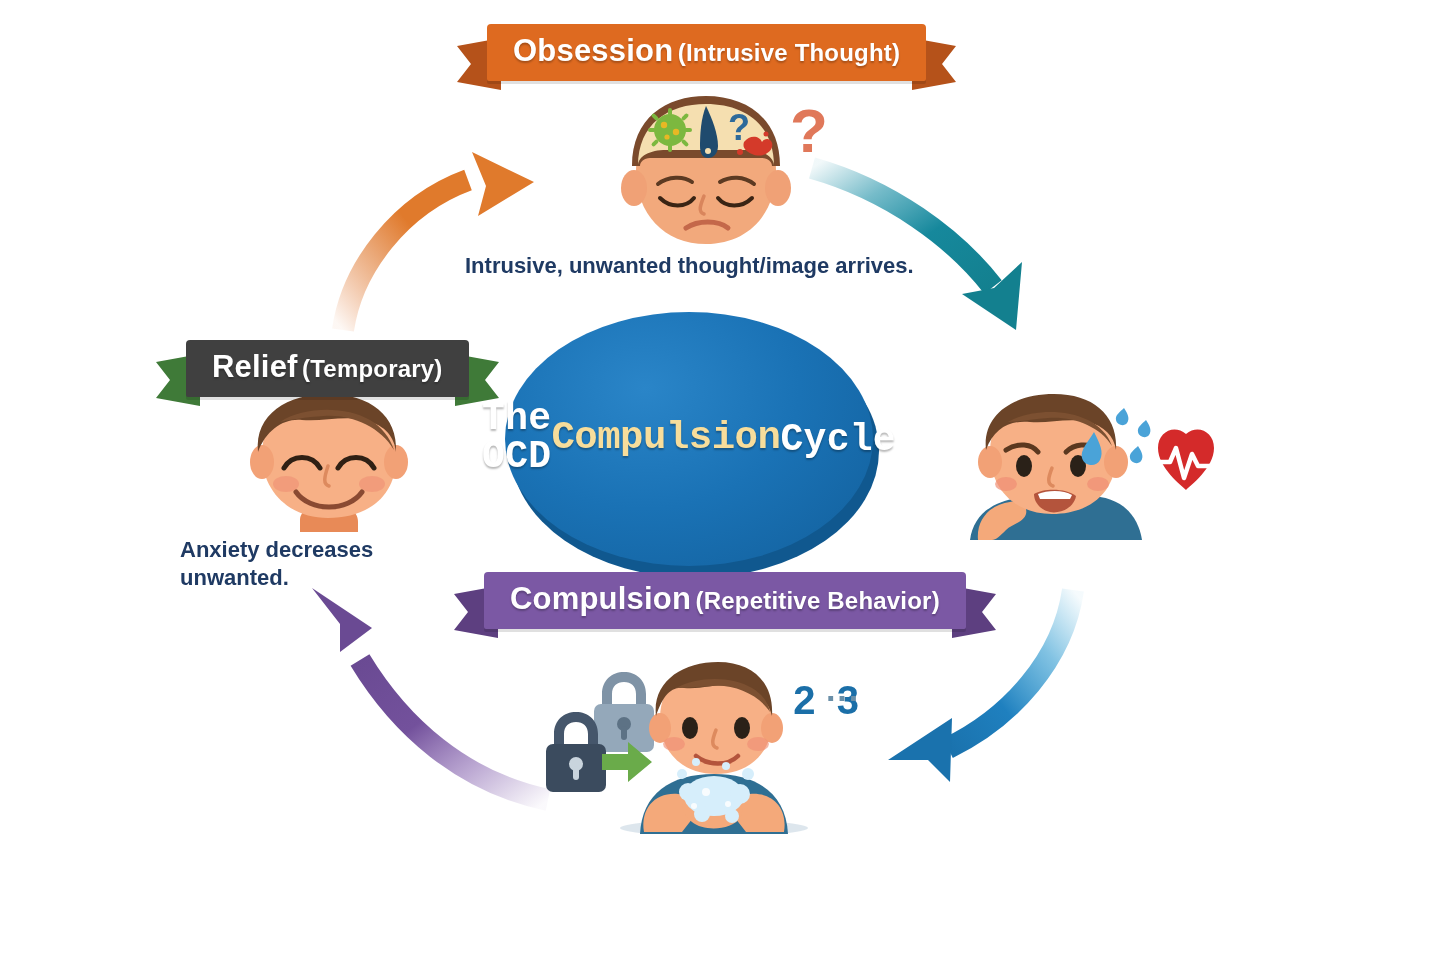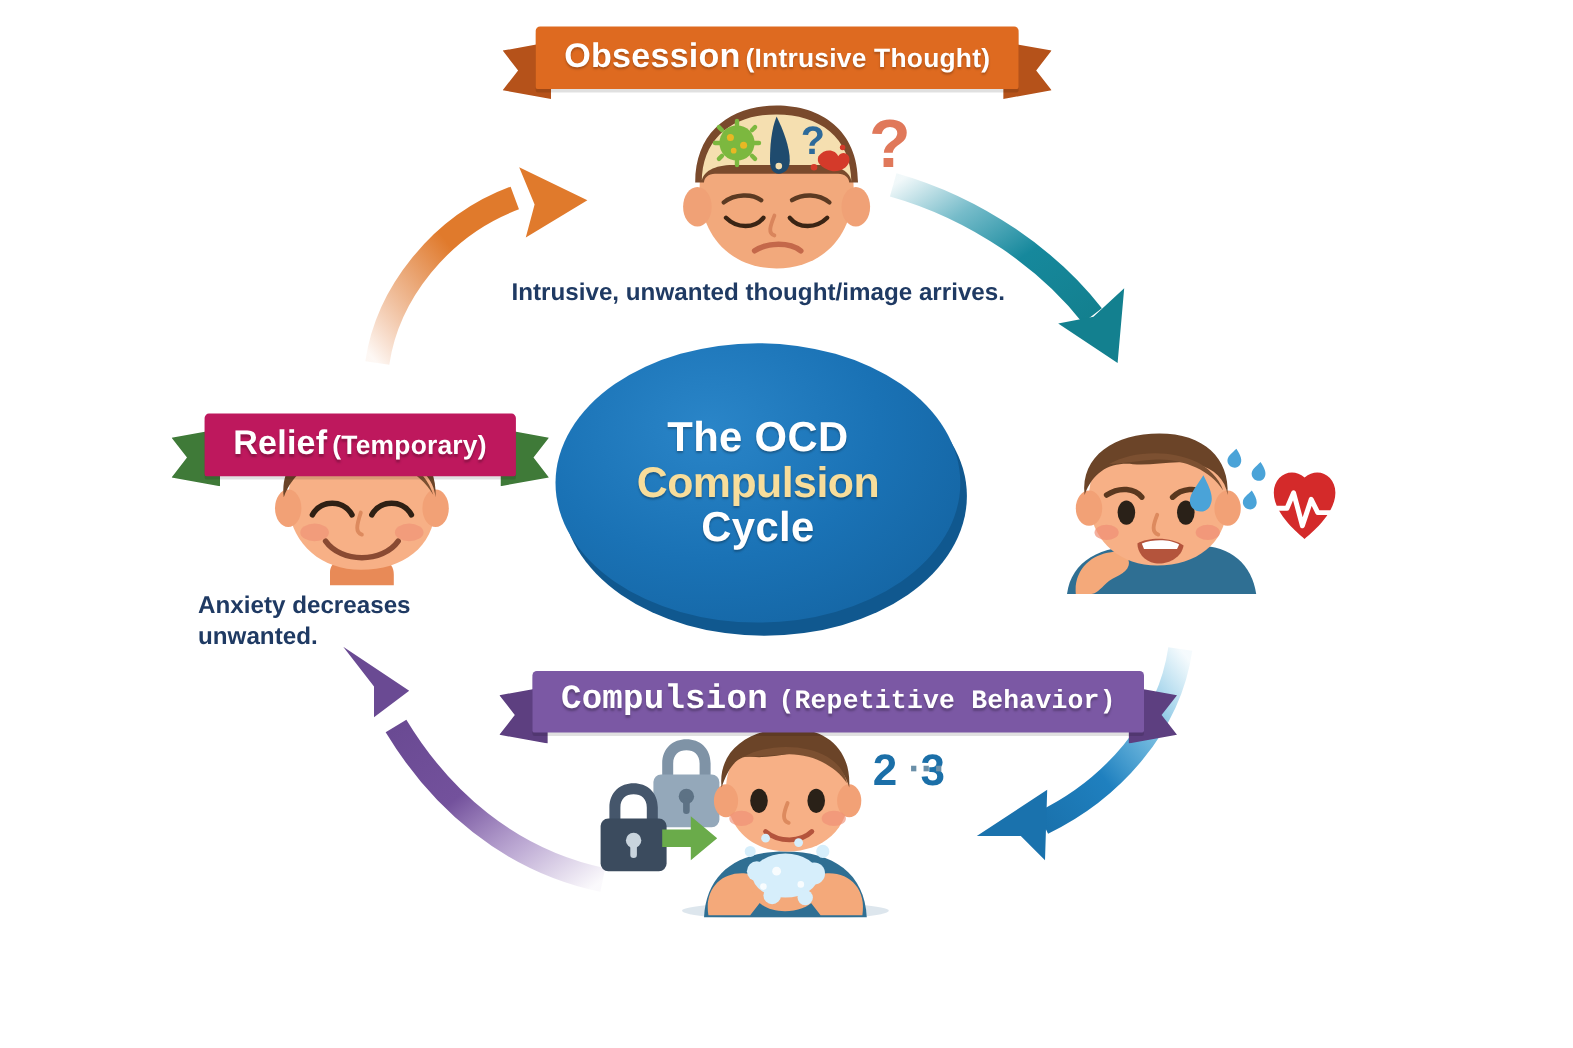--- a/index.html
+++ b/index.html
@@ -23,22 +23,22 @@
     position:absolute;left:6px;top:12px;width:368px;height:254px;
     border-radius:50%;background:#10588f;
   }
   .center-hub .hub-face{
     position:absolute;left:0;top:0;width:368px;height:254px;
     border-radius:50%;
     background:radial-gradient(ellipse at 38% 30%, #2a85c8 0%, #1a72b5 48%, #125f9b 100%);
   }
   .hub-text{
     position:absolute;left:0;top:0;width:368px;height:254px;
-    display:flex;flex-direction:column;align-items:center;justify-content:center;
-    text-align:center;line-height:1.0;
+    display:flex;flex-direction:row;align-items:center;justify-content:center;
+    text-align:center;line-height:1.0;font-family:Liberation Mono, monospace;
   }
   .hub-l1{
     font-size:38px;font-weight:bold;color:#ffffff;letter-spacing:.3px;
     text-shadow:0 2px 2px rgba(0,0,0,.28);
     margin-bottom:3px;
   }
   .hub-l2{
     font-size:39px;font-weight:bold;color:#f7dd9b;letter-spacing:-.5px;
     text-shadow:0 2px 2px rgba(0,0,0,.28);
     line-height:1.02;
@@ -251,21 +251,21 @@
       </g>
 
       <g>
         <path d="M210,56 C210,40 226,32 238,42 C250,32 266,40 266,56 C266,76 242,94 238,98 C234,94 210,76 210,56 Z" fill="#d42a2a"></path>
         <path d="M206,70 L222,70 L228,56 L236,86 L244,62 L250,74 L266,74" stroke="#ffffff" stroke-width="4.5" fill="none" stroke-linejoin="round" stroke-linecap="round"></path>
       </g>
     </svg>
   </div>
 
 
-  <div class="node" style="left:484px;top:610px;font-family:Liberation Mono, monospace;">
+  <div class="node" style="left:484px;top:572px;">
     <div class="ribbon">
       <svg class="tail left" viewBox="0 0 44 52">
         <path d="M44,0 L44,52 L0,44 L14,26 L0,8 Z" fill="#5d3f80"></path>
       </svg>
       <svg class="tail right" viewBox="0 0 44 52">
         <path d="M0,0 L0,52 L44,44 L30,26 L44,8 Z" fill="#5d3f80"></path>
       </svg>
       <div class="band" style="background:#7b58a4;border-radius:4px 4px 2px 2px;box-shadow:0 3px 0 rgba(0,0,0,.12);">
         <span class="big">Compulsion</span>
         <span class="small">(Repetitive Behavior)</span>
@@ -343,21 +343,21 @@
 
 
   <div class="node" style="left:186px;top:340px;">
     <div class="ribbon">
       <svg class="tail left" viewBox="0 0 44 52">
         <path d="M44,0 L44,52 L0,44 L14,26 L0,8 Z" fill="#3f7a38"></path>
       </svg>
       <svg class="tail right" viewBox="0 0 44 52">
         <path d="M0,0 L0,52 L44,44 L30,26 L44,8 Z" fill="#3f7a38"></path>
       </svg>
-      <div class="band" style="background:#be185d;border-radius:4px 4px 2px 2px;box-shadow:0 3px 0 rgba(0,0,0,.12);margin-top:36px;">
+      <div class="band" style="background:#404040;border-radius:4px 4px 2px 2px;box-shadow:0 3px 0 rgba(0,0,0,.12);">
         <span class="big">Relief</span>
         <span class="small">(Temporary)</span>
       </div>
     </div>
   </div>
 
   <div class="art" style="left:238px;top:392px;">
     <svg width="182" height="148" viewBox="0 0 182 148">
 
       <path d="M62,128 C62,118 74,112 91,112 C108,112 120,118 120,130 L120,140 L62,140 Z" fill="#e88a57"></path>

